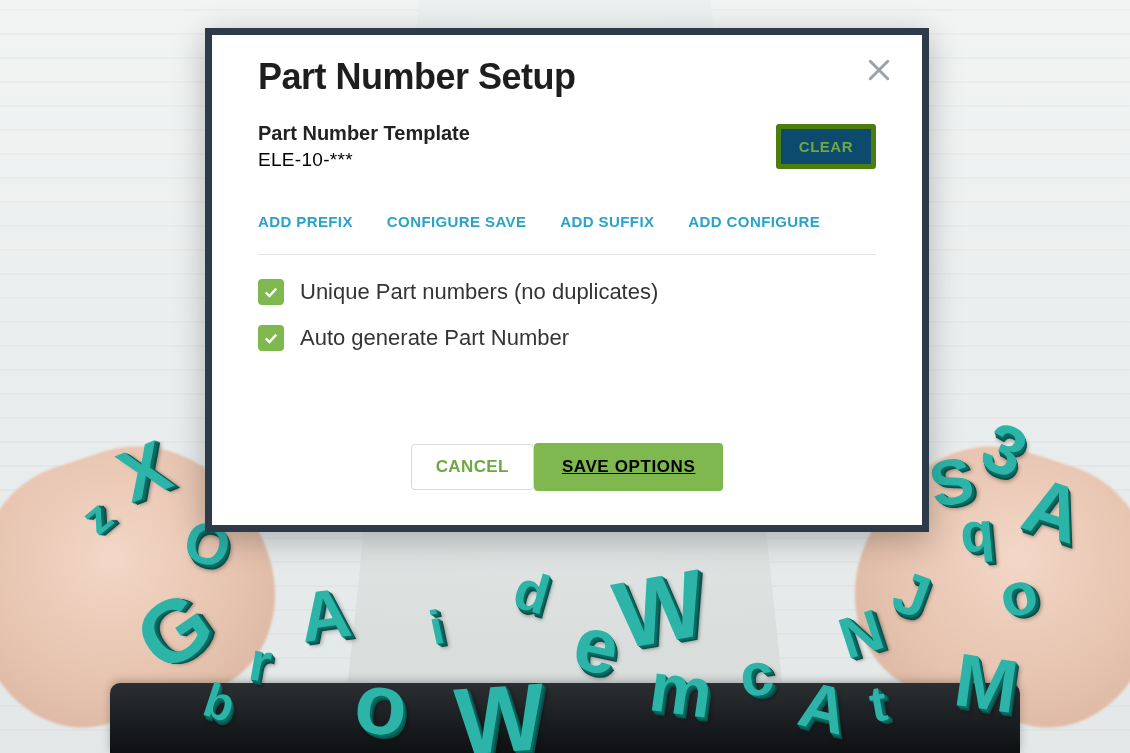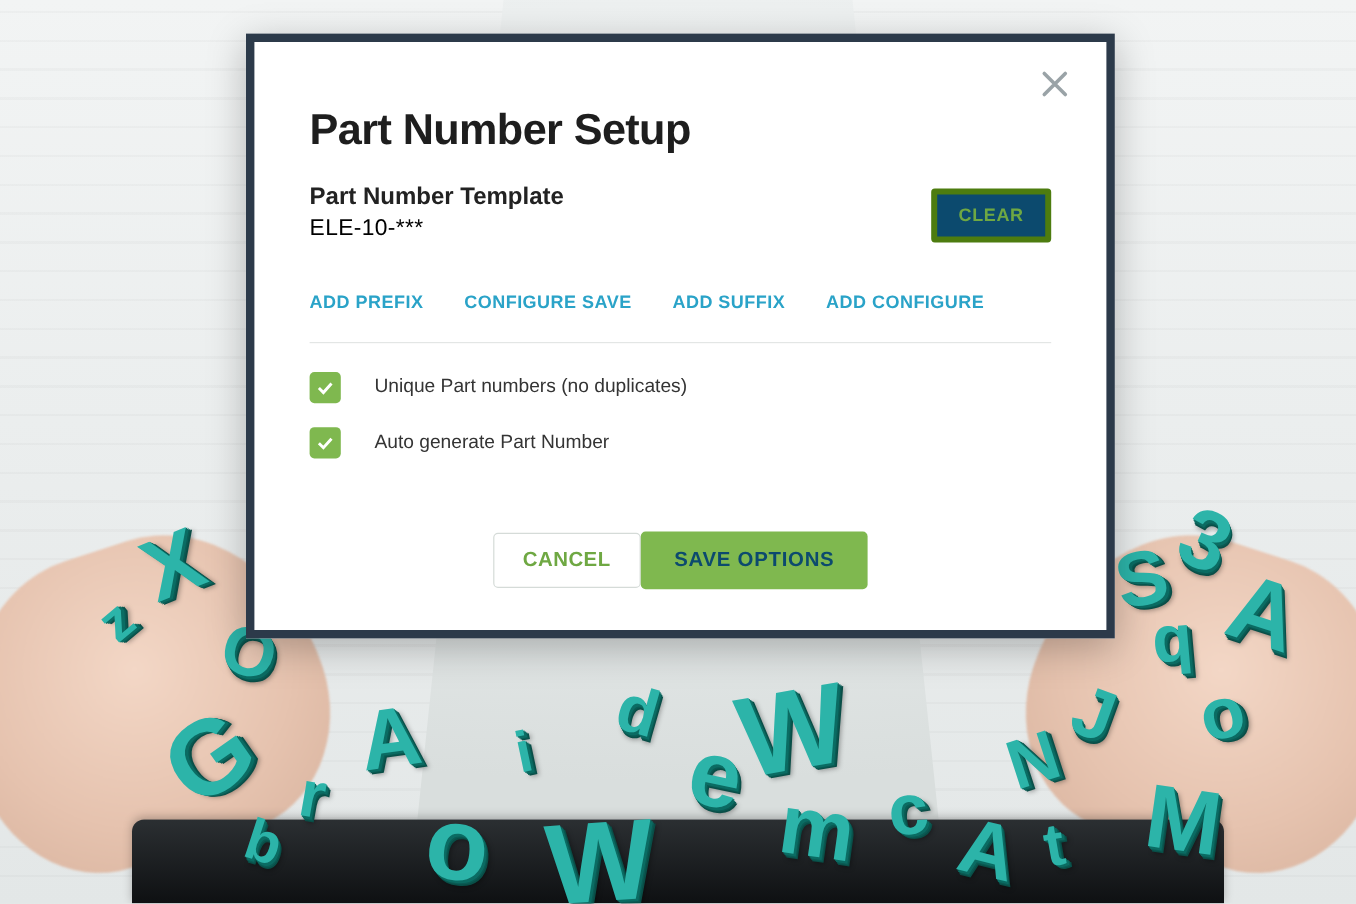--- a/index.html
+++ b/index.html
@@ -95,21 +95,21 @@
     left: 205px;
     top: 28px;
     width: 724px;
     height: 504px;
     background: #ffffff;
     border: 7px solid #2c3a4a;
     box-shadow: 0 8px 30px rgba(0,0,0,0.25);
     box-sizing: border-box;
   }
   .modal-inner {
-    padding: 52px 46px 34px 46px;
+    padding: 21px 46px 34px 46px;
     box-sizing: border-box;
     position: relative;
     height: 100%;
   }
 
   .close-x {
     position: absolute;
     top: 20px;
     right: 28px;
     width: 30px;
@@ -123,21 +123,21 @@
     font-size: 36px;
     font-weight: 800;
     color: #1e1e1e;
     letter-spacing: -0.5px;
     margin: 0 0 24px 0;
   }
 
   .row-top {
     display: flex;
     justify-content: space-between;
-    align-items: flex-end;
+    align-items: center;
   }
 
   .template-label {
     font-size: 20px;
     font-weight: 700;
     color: #222;
     margin: 0 0 4px 0;
   }
   .template-value {
     font-size: 19px;
@@ -173,23 +173,23 @@
 
   .divider {
     margin-top: 24px;
     height: 1px;
     background: #e3e6e5;
   }
 
   .check-row {
     display: flex;
     align-items: center;
-    gap: 28px;
+    gap: 16px;
     margin-top: 24px;
-    font-size: 16px;
+    font-size: 22px;
     color: #343434;
   }
   .check-row + .check-row { margin-top: 20px; }
 
   .cb {
     width: 26px;
     height: 26px;
     border-radius: 4px;
     background: #7fb84f;
     display: flex;
@@ -216,27 +216,28 @@
     font-weight: 700;
     font-size: 17px;
     letter-spacing: 0.4px;
     padding: 12px 24px;
     border-radius: 4px;
     cursor: pointer;
   }
   .btn-save {
     border: none;
     background: #7fb84f;
-    color: #0c4a6e;
+    color: #000000;
     font-weight: 700;
     font-size: 17px;
     letter-spacing: 0.6px;
     padding: 14px 28px;
     border-radius: 4px;
     cursor: pointer;
+    text-decoration: underline;
   }
 </style>
 </head>
 <body>
 
 <div class="scene">
   <div class="shirt-left"></div>
   <div class="shirt-right"></div>
   <div class="hand-left"></div>
   <div class="hand-right"></div>

